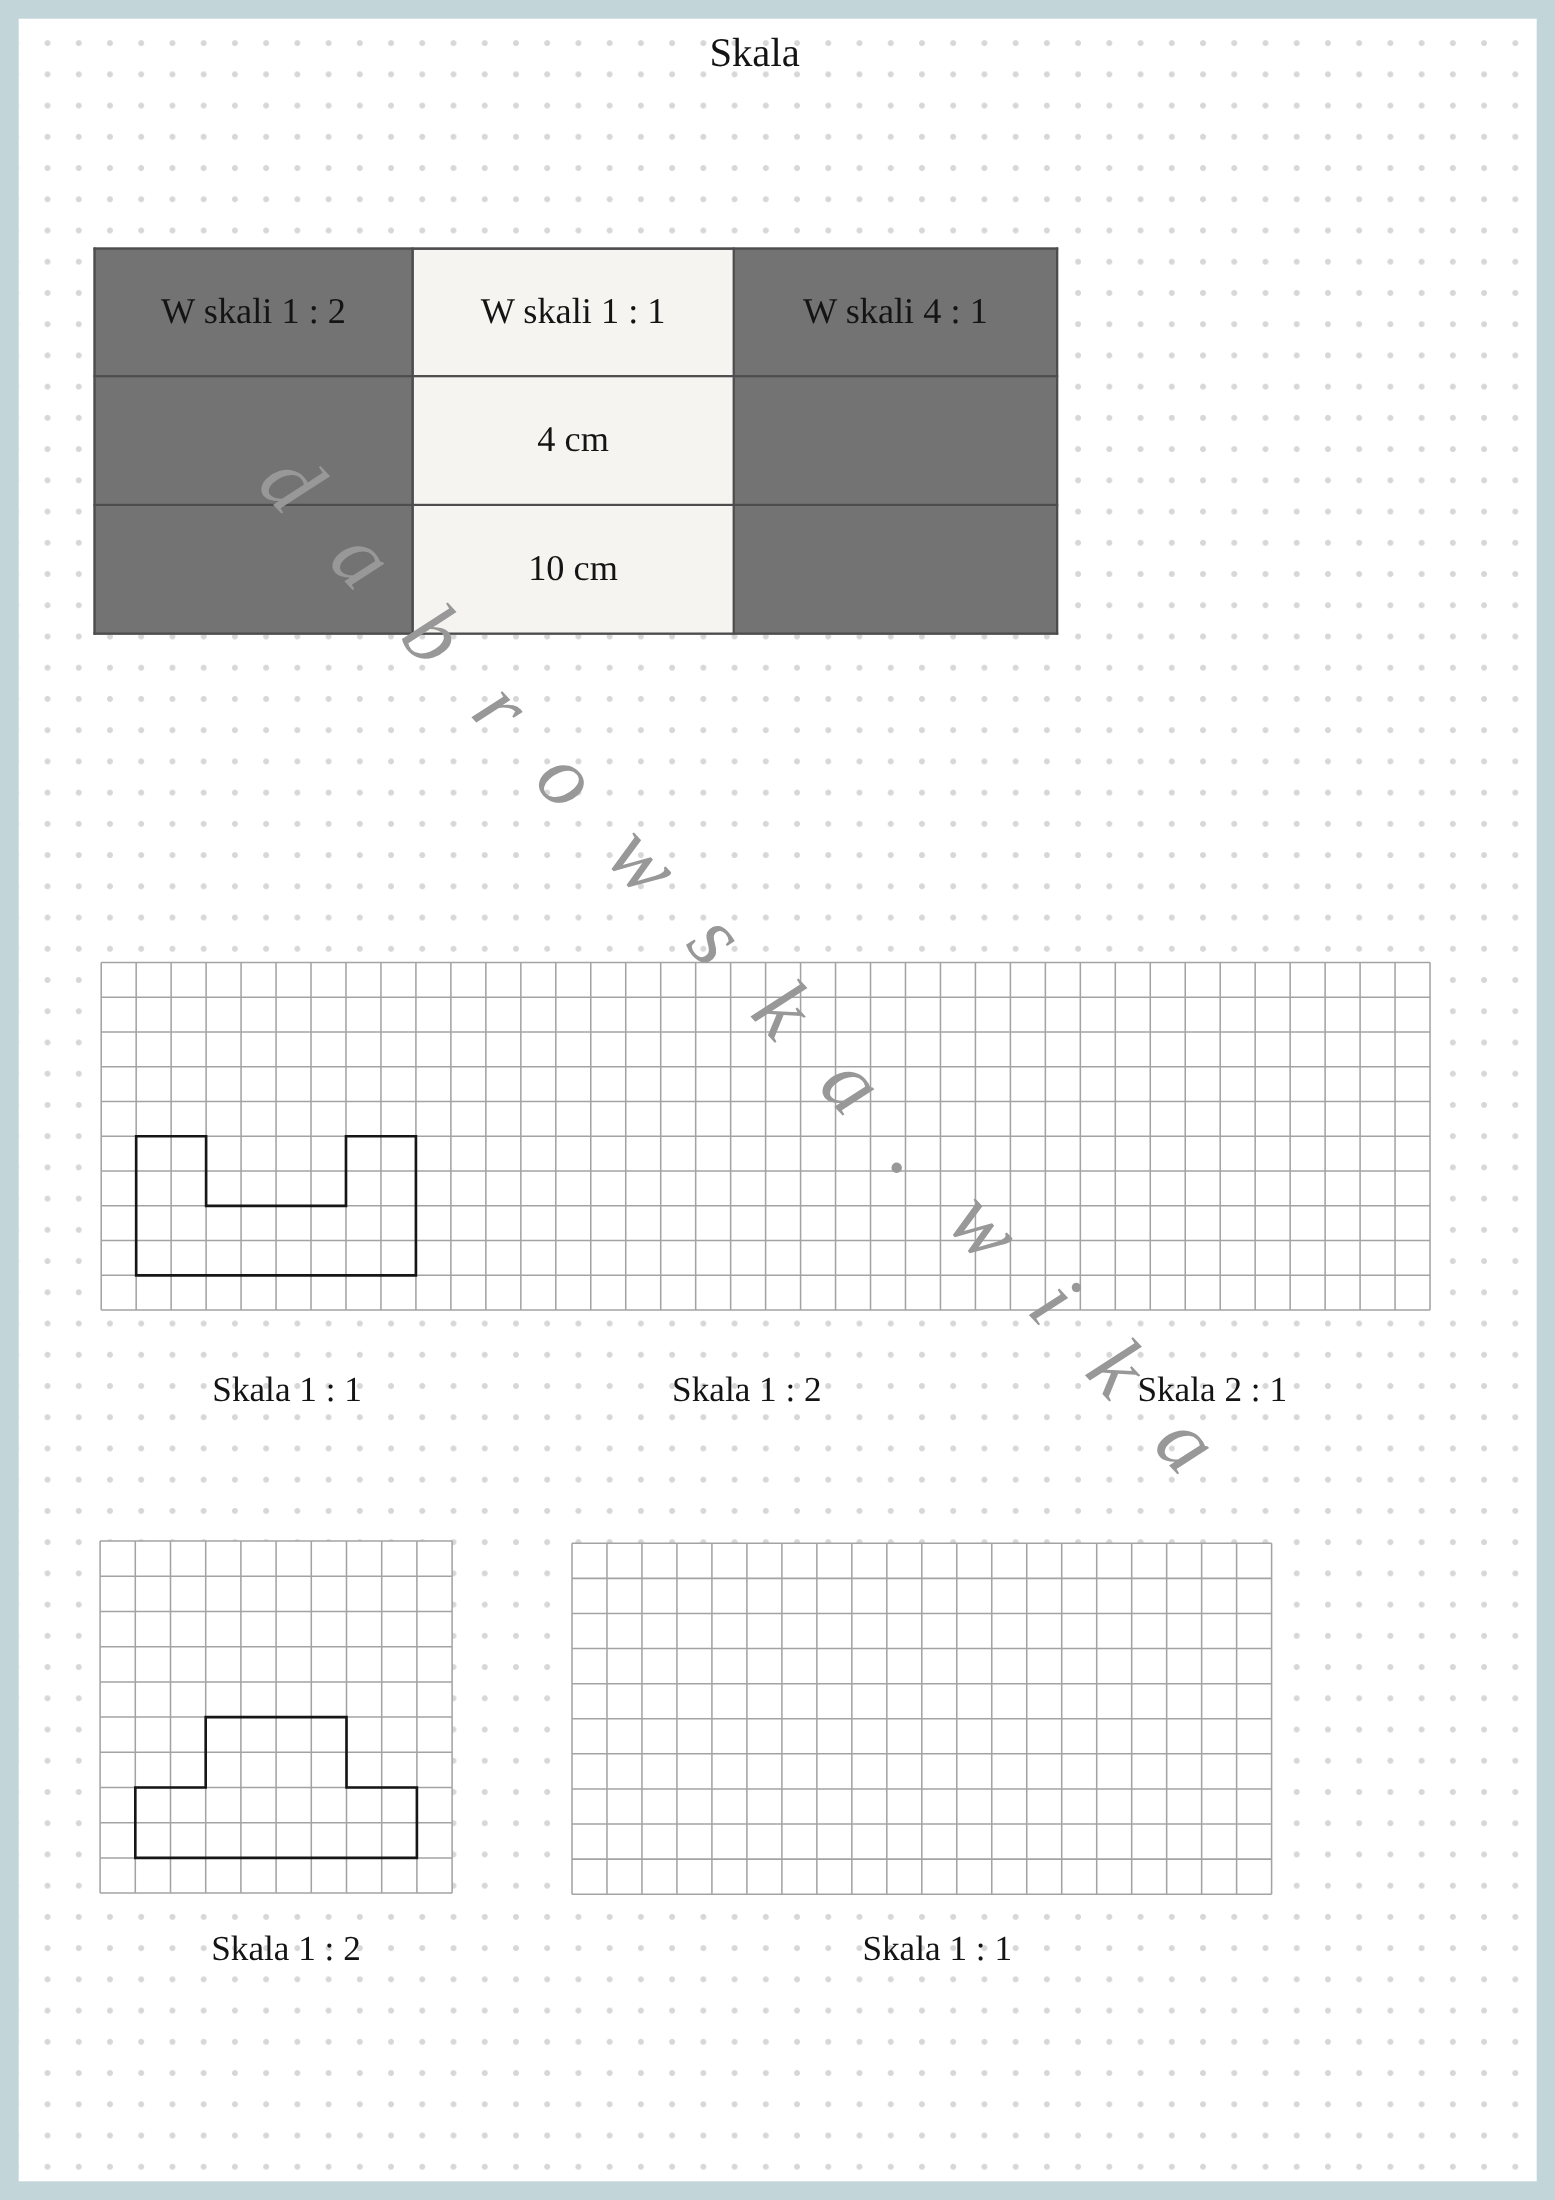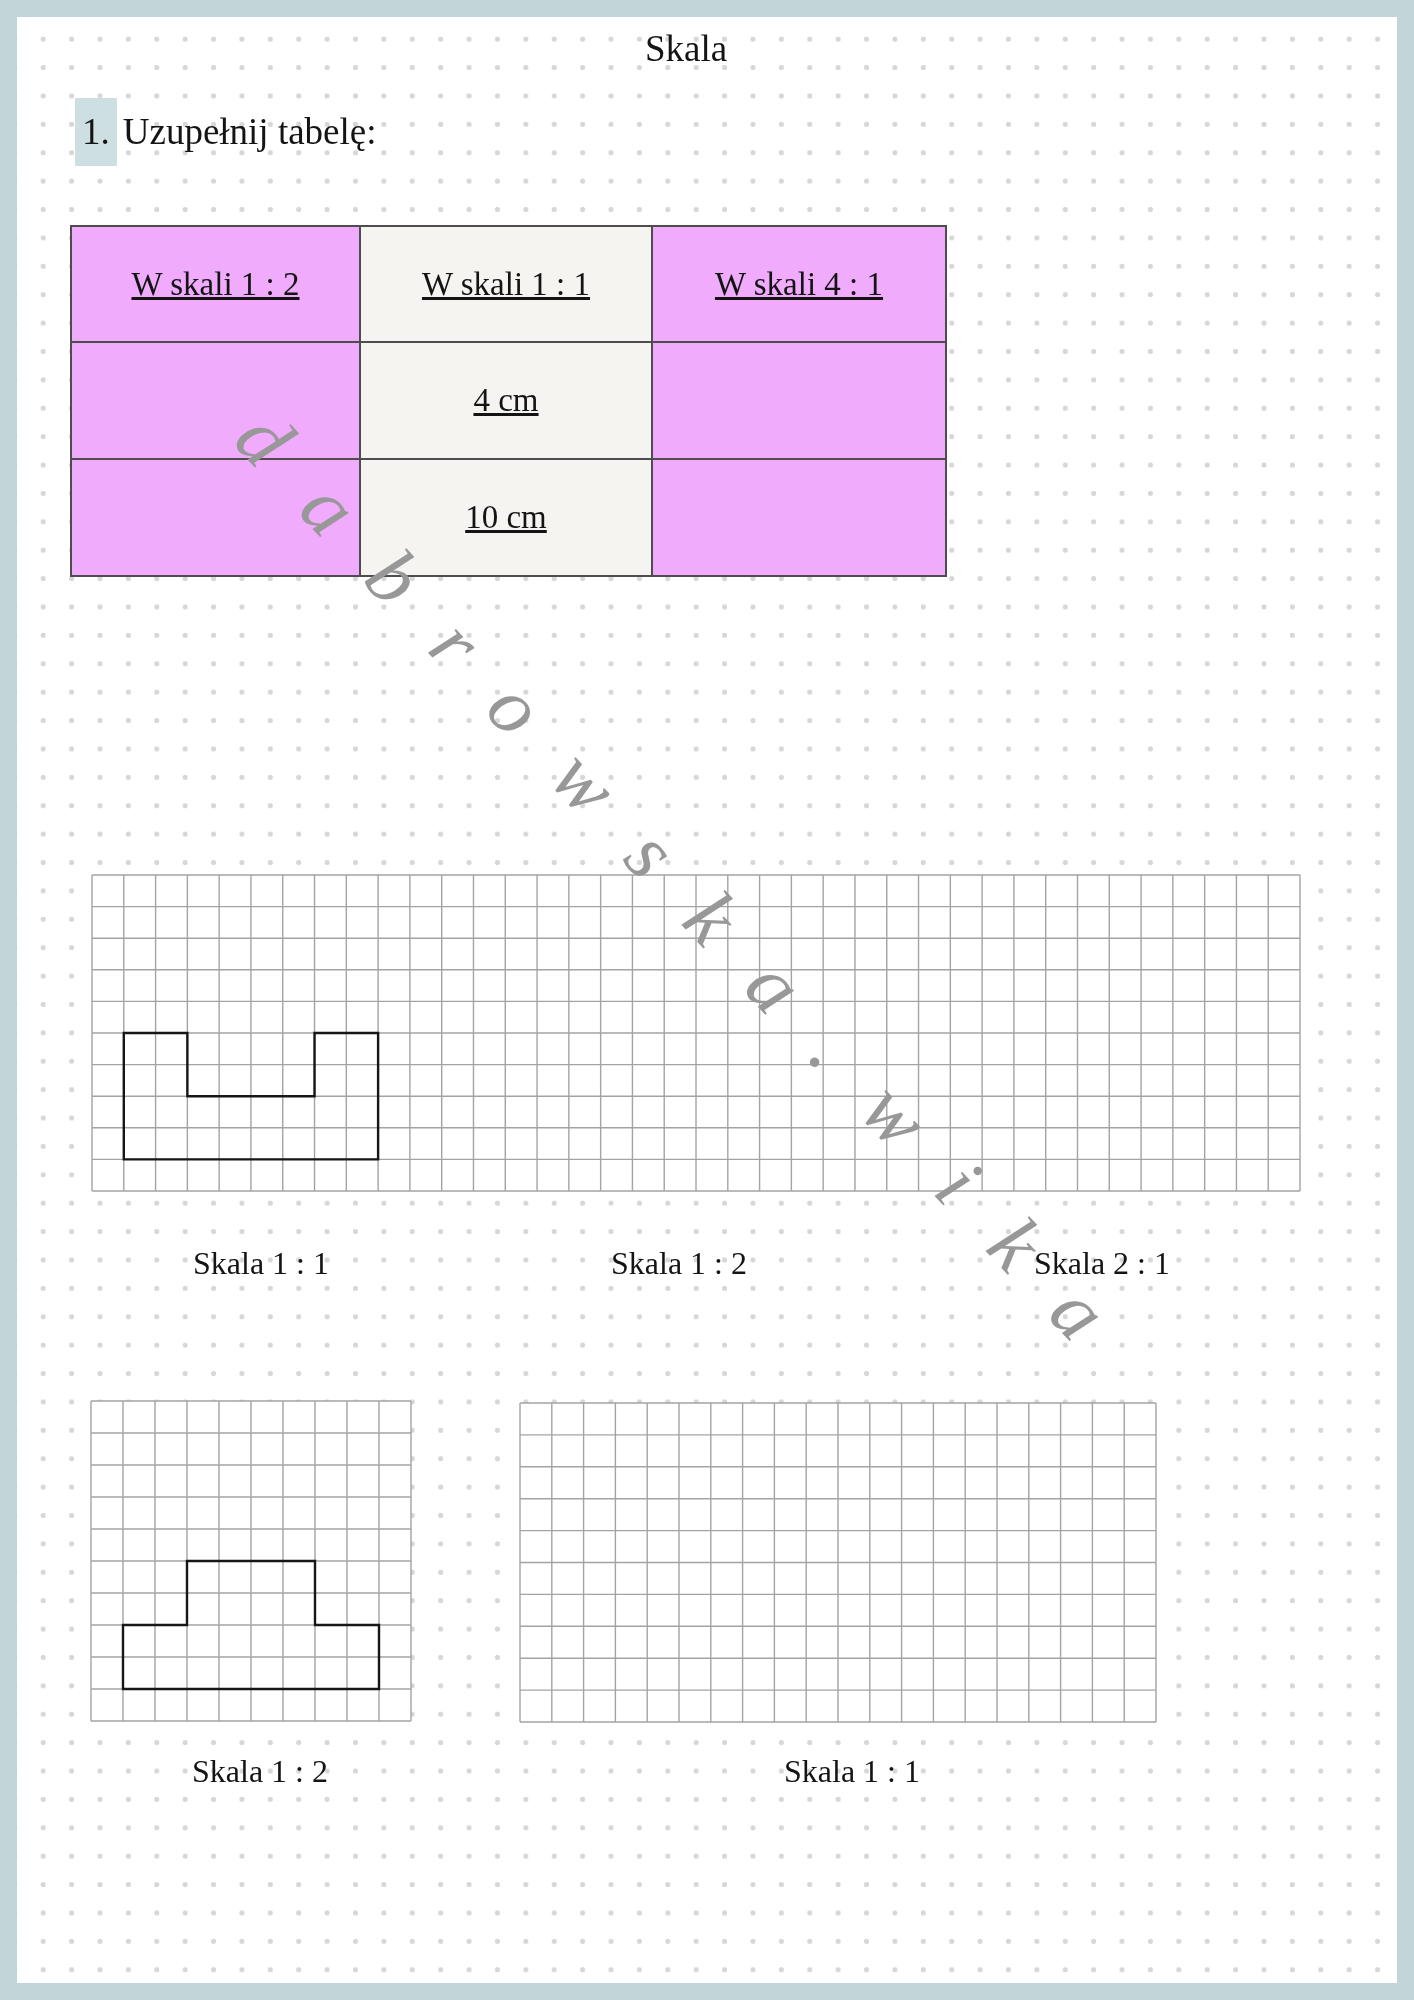--- a/index.html
+++ b/index.html
@@ -24,25 +24,24 @@
     text-align:center; font-size:37px; z-index:5; white-space:nowrap;
   }
   .section {
     position:absolute; font-size:37px; white-space:nowrap; z-index:5;
   }
   .section .num {
     background:#cddfe1; padding:13px 7px 14px 7px;
   }
   .section .txt { margin-left:6px; }
   .scale-table {
-    position:absolute; left:70px; top:225px;
+    position:absolute; left:85px; top:225px;
     border-collapse:collapse; table-layout:fixed;
-    background:#f0abfc; z-index:2;
+    background:#737373; z-index:2;
     font-size:33px;
-    text-decoration:underline;
   }
   .scale-table th, .scale-table td {
     border:2px solid #4d4d4d; text-align:center; vertical-align:middle;
     font-weight:normal; overflow:hidden;
   }
   .scale-table th { height:116px; }
   .scale-table td { height:117px; }
   .scale-table .mid { background:#f5f4f1; }
   .grid { position:absolute; z-index:1; line-height:0; }
   .skala-label {
@@ -59,23 +58,20 @@
   }
 </style>
 </head>
 <body>
 
 <div class="page">
   <div class="sheet"></div>
 
   <div class="page-title">Skala</div>
 
-  <div class="section" style="left:75px; top:110px;">
-    <span class="num">1.</span><span class="txt">Uzupełnij tabelę:</span>
-  </div>
 
   <table class="scale-table">
     <colgroup>
         <col style="width:289px">
         <col style="width:292px">
         <col style="width:294px">
       </colgroup>
     <thead>
       <tr>
         <th>W skali 1 : 2</th>

